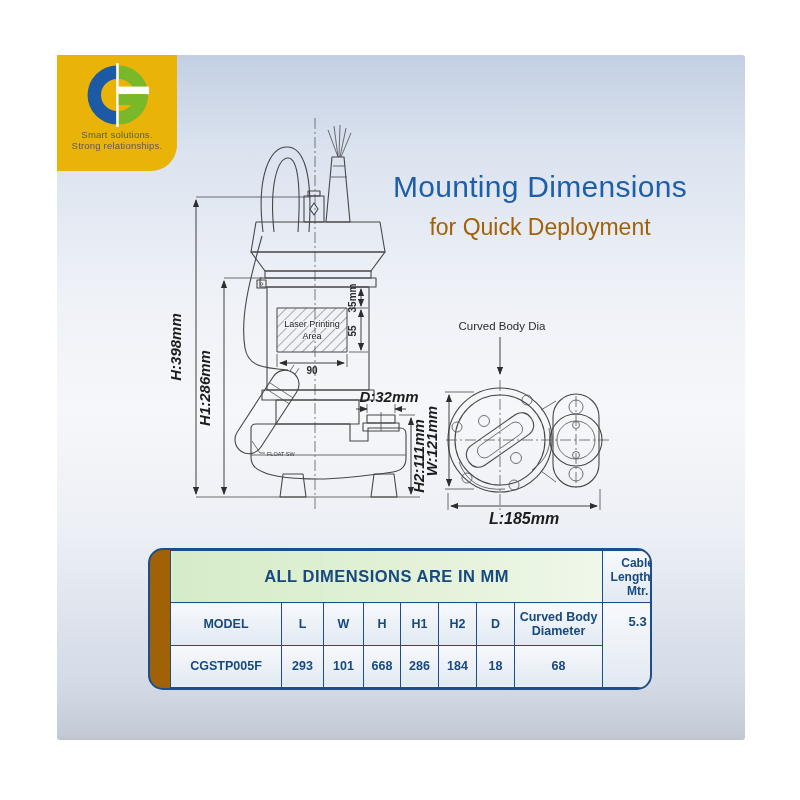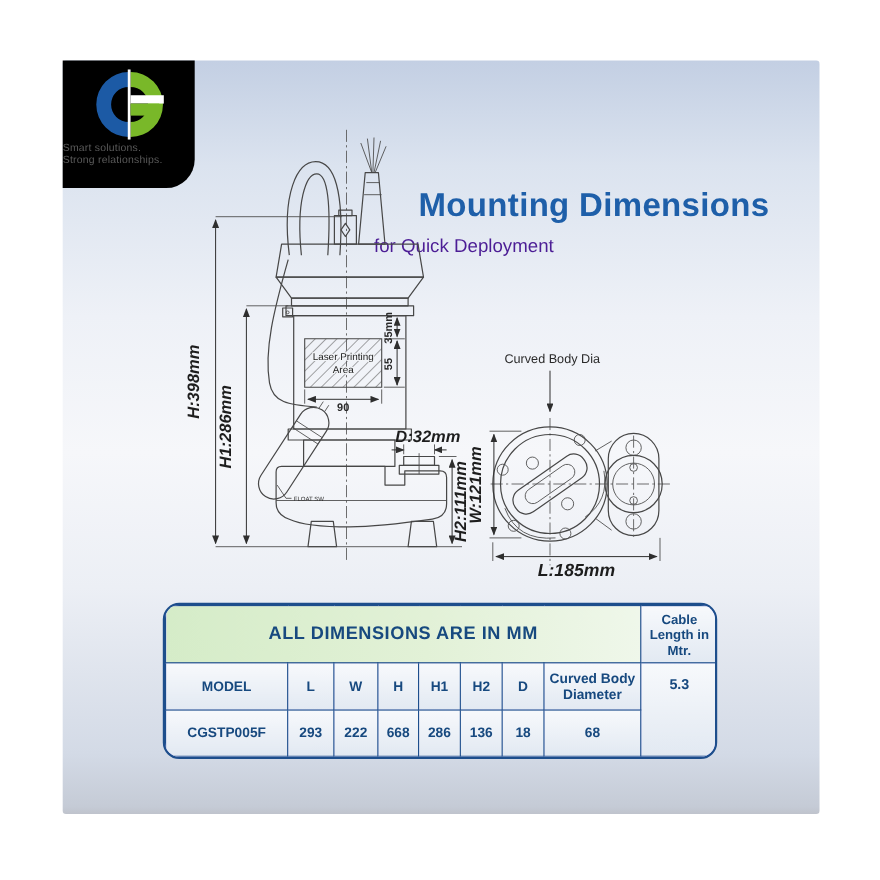--- a/index.html
+++ b/index.html
@@ -8,51 +8,51 @@
     font-family:"Liberation Sans",sans-serif;overflow:hidden;
   }
   .panel{
     position:absolute;left:57px;top:55px;width:688px;height:685px;
     background:linear-gradient(180deg,#c3cfe3 0%,#dbe3ef 14%,#eef1f7 34%,
       #f6f7fa 52%,#eceff5 70%,#d3dae6 92%,#c5cbd6 99%,#bfc3cc 100%);
     border-radius:3px;
   }
   .logo-card{
     position:absolute;left:57px;top:55px;width:120px;height:116px;
-    background:#000000;border-radius:0 0 26px 0;text-align:left;
+    background:#eab308;border-radius:0 0 26px 0;text-align:center;
   }
   .logo-card svg{display:block;margin:8px auto 2px auto;}
   .tagline{font-size:9.5px;line-height:11px;color:#5a5a5a;letter-spacing:.2px;}
   .title{
     position:absolute;left:340px;top:170px;width:400px;text-align:center;
-    font-size:30px;font-weight:bold;color:#1e5fa9;letter-spacing:.3px;
+    font-size:30px;font-weight:normal;color:#1e5fa9;letter-spacing:.3px;
   }
   .subtitle{
-    position:absolute;left:340px;top:214px;width:400px;
-    font-size:17px;color:#4c1d95;
+    position:absolute;left:340px;top:214px;width:400px;text-align:center;
+    font-size:23px;color:#a16207;
   }
   svg.drawing{position:absolute;left:150px;top:110px;}
   svg.drawing path,svg.drawing rect,svg.drawing line,svg.drawing circle{
     vector-effect:non-scaling-stroke;
   }
   .outline{stroke:#474747;stroke-width:1.1;fill:none;stroke-linejoin:round;}
   .thin{stroke:#4c4c4c;stroke-width:.8;fill:none;}
   .dim{stroke:#2e2e2e;stroke-width:.9;fill:none;}
   .cl{stroke:#5a5a5a;stroke-width:.8;fill:none;stroke-dasharray:11 3 2 3;}
   .dimlabel{font:italic bold 15px "Liberation Sans",sans-serif;fill:#1d1d1d;}
   .dimlabel-lg{font:italic bold 16px "Liberation Sans",sans-serif;fill:#1d1d1d;}
   .smlabel{font:bold 10px "Liberation Sans",sans-serif;fill:#2a2a2a;}
   .plainlabel{font:11.5px "Liberation Sans",sans-serif;fill:#2a2a2a;}
   .laserlabel{font:9px "Liberation Sans",sans-serif;fill:#222;
     paint-order:stroke;stroke:#f2f4f7;stroke-width:2px;}
   .tinylabel{font:5.5px "Liberation Sans",sans-serif;fill:#333;}
   .spec-table{
     position:absolute;left:148px;top:548px;width:504px;height:142px;
     border:2.5px solid #1d4e8c;border-radius:15px;overflow:hidden;
-    background:#c4b5fd;box-sizing:border-box;
+    background:#a16207;box-sizing:border-box;padding-left:20px;
   }
   .spec-table table{
     width:100%;height:100%;border-collapse:collapse;table-layout:fixed;
   }
   .spec-table td{
     border:1.5px solid #1d4e8c;text-align:center;vertical-align:middle;
     font-size:12.5px;font-weight:bold;color:#17497f;
     background:linear-gradient(180deg,#f7f9fc 0%,#e2e9f2 100%);
     padding:0 2px;
   }
@@ -259,22 +259,22 @@
       <td>H</td>
       <td>H1</td>
       <td>H2</td>
       <td>D</td>
       <td>Curved Body Diameter</td>
       <td class="cable-v" rowspan="2">5.3</td>
     </tr>
     <tr class="r3">
       <td>CGSTP005F</td>
       <td>293</td>
-      <td>222</td>
+      <td>101</td>
       <td>668</td>
       <td>286</td>
-      <td>136</td>
+      <td>184</td>
       <td>18</td>
       <td>68</td>
     </tr>
   </tbody>
     </table>
 </div>
 
 </body></html>

